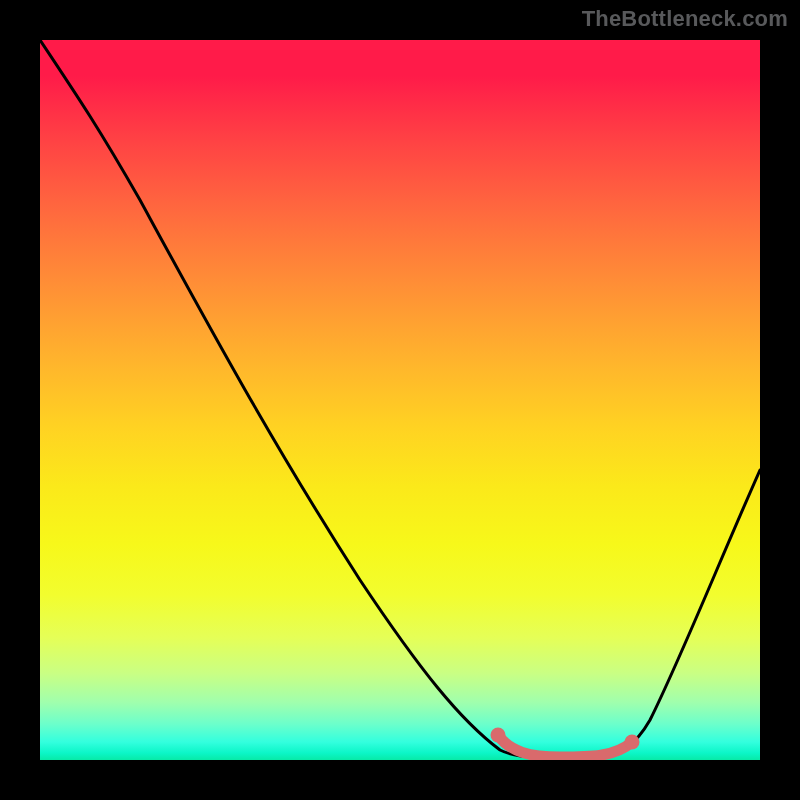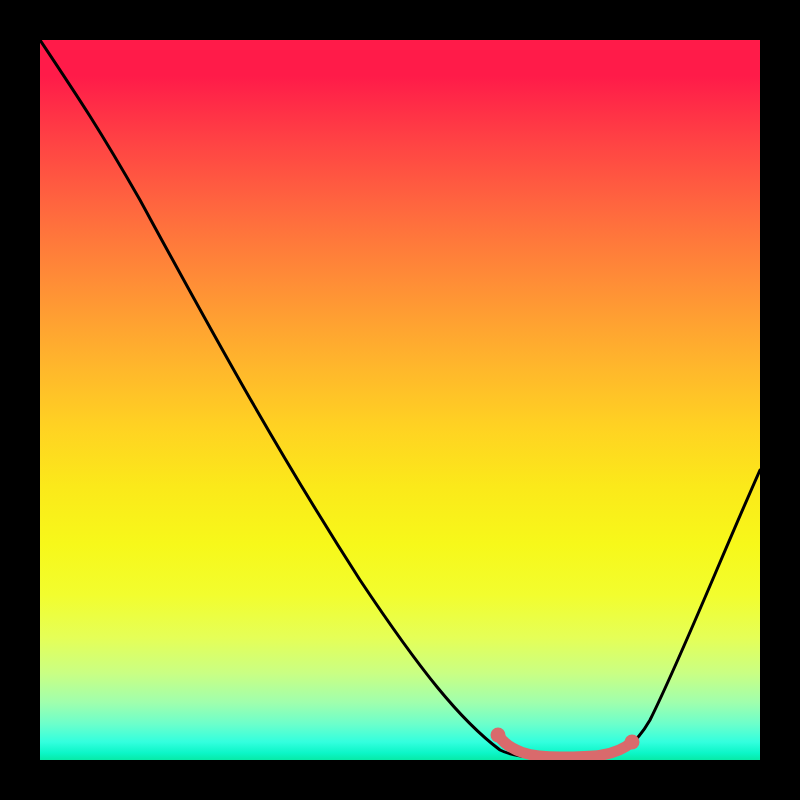--- a/index.html
+++ b/index.html
@@ -55,20 +55,21 @@
     position: absolute;
     inset: 0;
     width: 100%;
     height: 100%;
   }
 </style>
 </head>
 <body>
 
 <div class="frame">
+  <div class="watermark">TheBottleneck.com</div>
   <div class="plot">
     <div class="gradient"></div>
     <svg class="curve" viewBox="0 0 720 720" preserveAspectRatio="none">
       <path d="M 0 0
                C 40 60, 60 90, 100 160
                C 160 270, 230 400, 320 540
                C 380 630, 420 680, 460 710
                C 480 720, 510 718, 560 716
                C 580 715, 595 706, 610 680
                C 640 620, 680 520, 720 430" fill="none" stroke="#000" stroke-width="3" stroke-linecap="round"></path>

